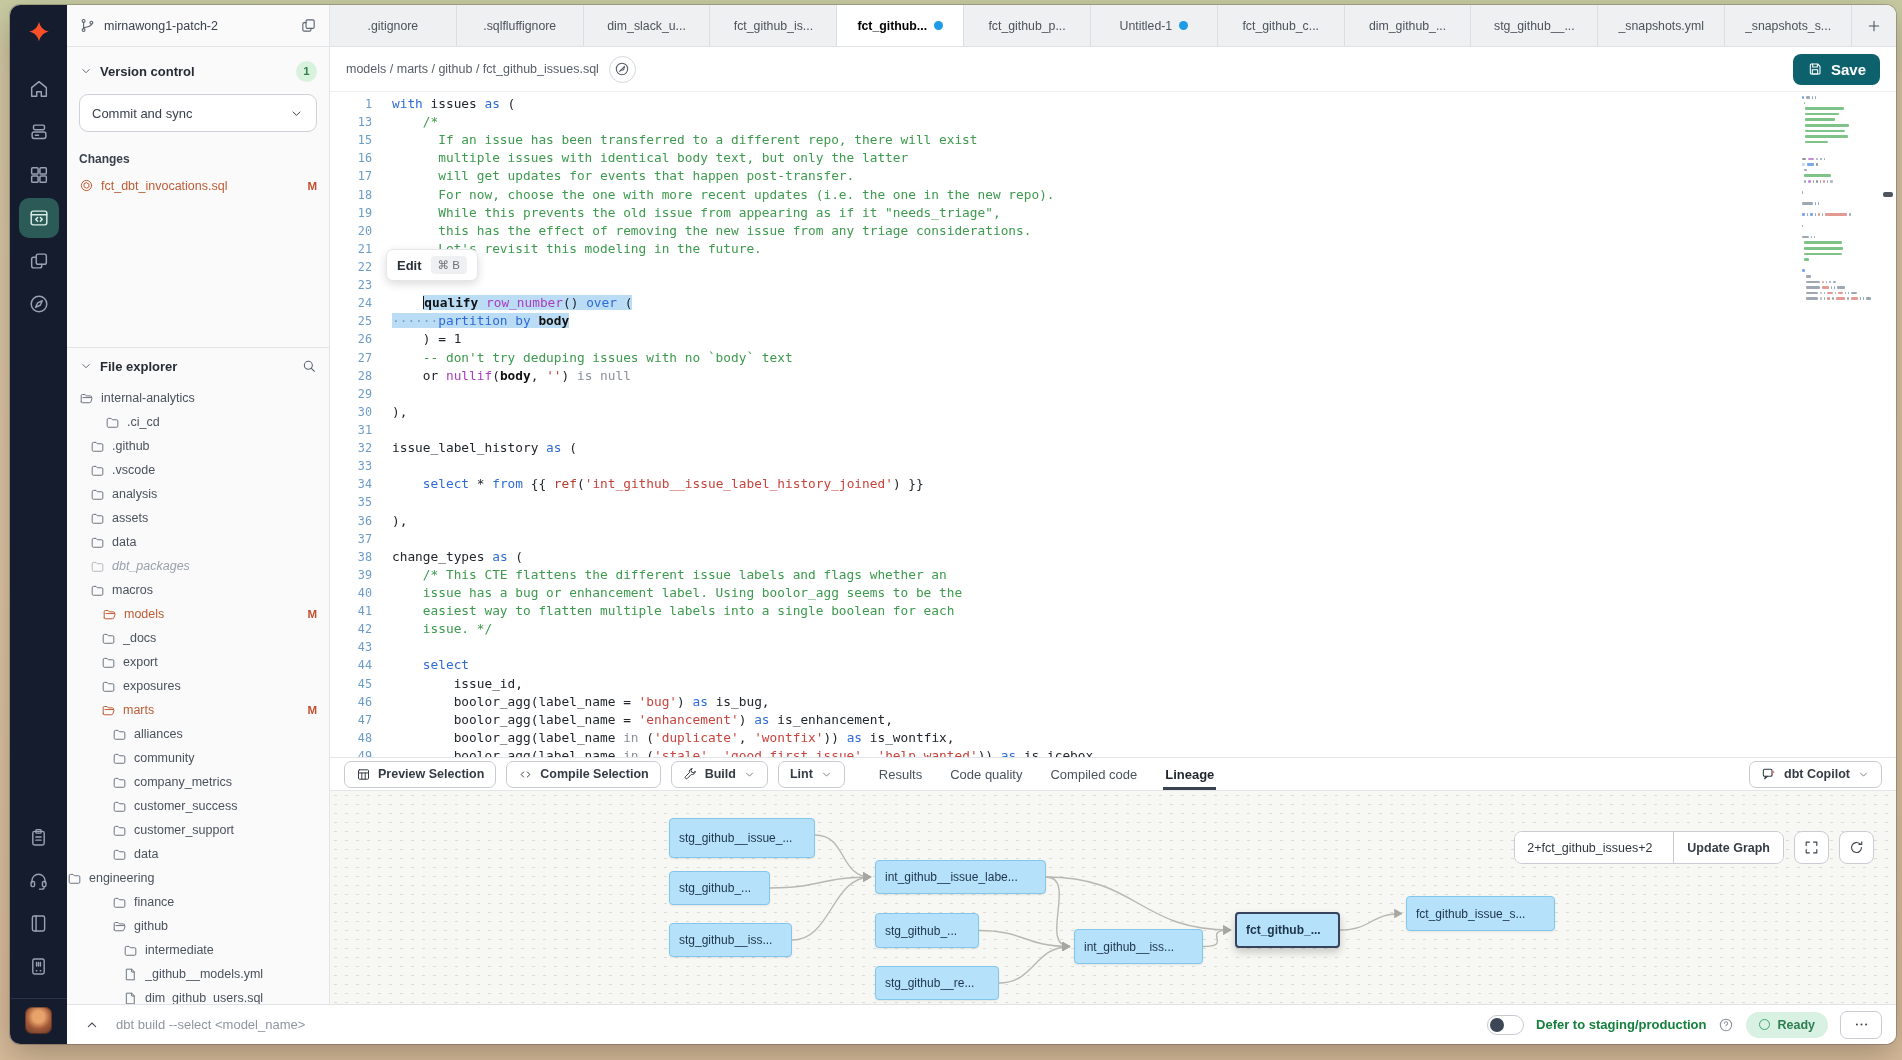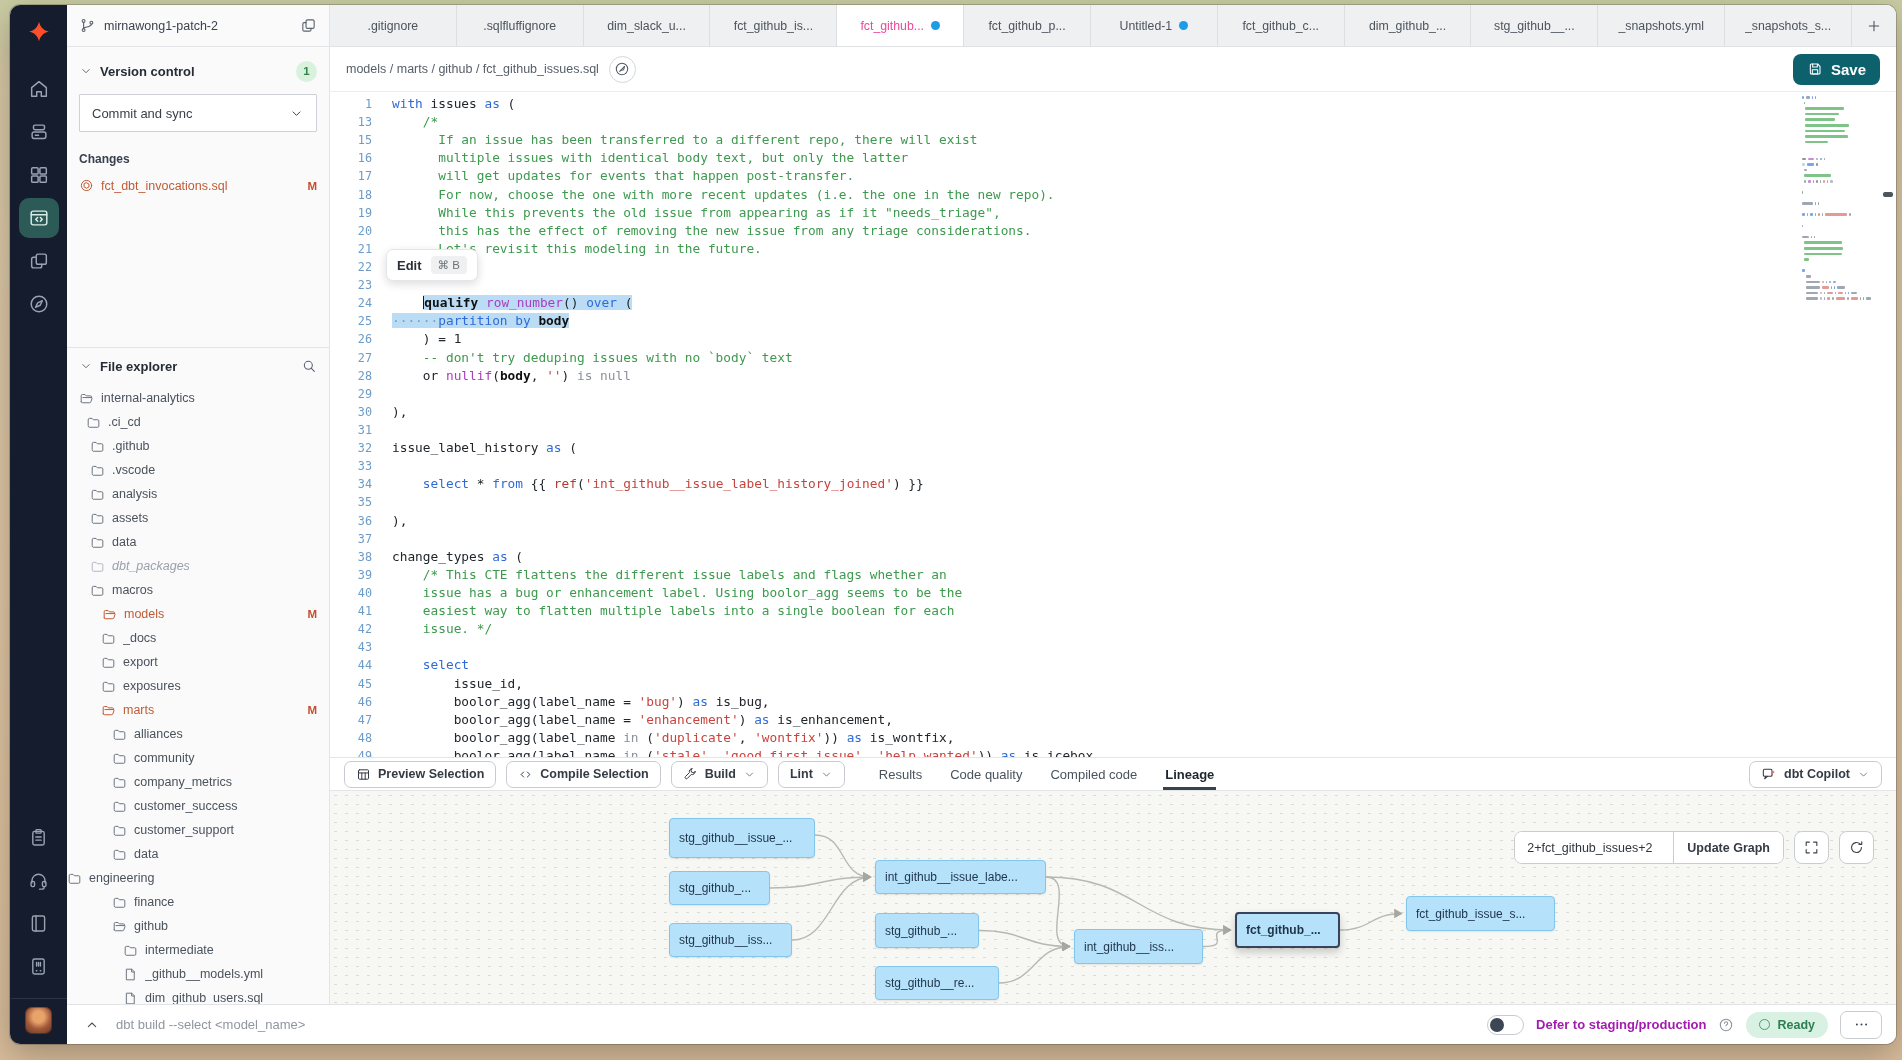--- a/index.html
+++ b/index.html
@@ -25,42 +25,42 @@
   .content-row{flex:1;display:flex;min-height:0}
 
   
   .sidebar{width:263px;flex-shrink:0;border-right:1px solid #e3e4e8;background:#fafafb;display:flex;flex-direction:column;min-height:0}
   .branch-row{height:42px;flex-shrink:0;border-bottom:1px solid #e3e4e8;display:flex;align-items:center;padding:0 12px;gap:8px;color:#5b6470}
   .branch-name{font-size:12.5px;font-weight:500;color:#3a424e;flex:1;white-space:nowrap;overflow:hidden}
   .vc-wrap{height:301px;flex-shrink:0;border-bottom:1px solid #e3e4e8;padding:10px 12px}
   .vc-header{display:flex;align-items:center;gap:7px;height:28px;color:#596270}
   .vc-title{font-size:13px;font-weight:700;color:#252c35;flex:1}
   .badge-green{min-width:21px;height:21px;border-radius:11px;background:var(--badge-green-bg,#d9f2dd);color:var(--badge-green-text,#35834a);font-size:11.5px;font-weight:700;display:flex;align-items:center;justify-content:center;padding:0 4px}
-  .commit-btn{width:100%;height:38px;border:1px solid #ced1d7;border-radius:1px;background:#fff;display:flex;align-items:center;justify-content:space-between;padding:0 12px;font-size:13px;color:#39414c;margin:9px 0 20px;color-scheme:light}
+  .commit-btn{width:100%;height:38px;border:1px solid #ced1d7;border-radius:9px;background:#fff;display:flex;align-items:center;justify-content:space-between;padding:0 12px;font-size:13px;color:#39414c;margin:9px 0 20px;color-scheme:light}
   .changes-label{font-size:12px;font-weight:700;color:#39414c;margin:6px 0 12px}
   .change-item{display:flex;align-items:center;gap:7px;font-size:12.5px;color:var(--dbt-orange,#bf5b34)}
   .change-item .lbl{flex:1;white-space:nowrap;overflow:hidden}
   .badge-m{color:var(--modified-red,#c2502e);font-weight:700;font-size:11.5px}
   .fe-header{height:36px;flex-shrink:0;display:flex;align-items:center;gap:7px;padding:0 12px;color:#596270}
   .fe-title{font-size:13px;font-weight:700;color:#252c35;flex:1}
   .fe-tree{flex:1;overflow:hidden;padding-top:2px}
   .tree-row{height:24px;display:flex;align-items:center;gap:7px;font-size:12.5px;color:#4a525c;padding-right:12px;white-space:nowrap;cursor:pointer}
   .tree-row .lbl{flex:1;overflow:hidden;text-overflow:ellipsis}
   .tree-row .ic{color:#6d7580}
   .tree-row.orange,.tree-row.orange .ic{color:var(--dbt-orange,#bf5b34)}
   .tree-row.muted{color:#9aa1ab;font-style:italic}
   .tree-row.muted .ic{color:#b3b9c0}
 
   
   .main{flex:1;display:flex;flex-direction:column;min-width:0;background:#fff}
   .tabbar{height:42px;flex-shrink:0;background:#eff0f2;display:flex;border-bottom:1px solid #e0e2e6}
   .tabs{display:flex;flex:1;min-width:0}
   .tab{flex:1 1 126px;max-width:127px;min-width:0;display:flex;align-items:center;justify-content:center;gap:7px;font-size:12.3px;color:#4b535d;border-right:1px solid #dcdee2;padding:0 10px;cursor:pointer}
   .tab span.tl{white-space:nowrap;overflow:hidden}
-  .tab.active{background:#fff;color:#ec4899;font-weight:400}
+  .tab.active{background:#fff;color:#000000;font-weight:700}
   .dot{width:9px;height:9px;border-radius:50%;background:var(--tab-dot-blue,#1d9ce5);flex-shrink:0}
   .tab-plus{width:44px;display:flex;align-items:center;justify-content:center;color:#4b535d;cursor:pointer}
 
   .crumb-row{height:45px;flex-shrink:0;border-bottom:1px solid #edeef1;display:flex;align-items:center;gap:10px;padding:0 16px}
   .crumb{font-size:12.5px;color:#565e68}
   .crumb-icon-btn{width:27px;height:27px;border:1px solid #d4d6da;border-radius:50%;display:flex;align-items:center;justify-content:center;color:#555c66;background:#fff;cursor:pointer}
   .save-btn{margin-left:auto;background:var(--accent-teal,#0d616d);color:#fff;height:31px;border-radius:8px;padding:0 14px;display:flex;align-items:center;gap:8px;font-size:15px;font-weight:700}
 
   .code-area{position:relative;flex:1;min-height:0;overflow:hidden;font-family:"DejaVu Sans Mono",monospace;font-size:12.8px;padding-top:3px}
   .cl{display:flex;height:18.12px;line-height:18.12px;white-space:pre}
@@ -99,21 +99,21 @@
   .icon-sq{width:35px;height:33px;border:1px solid #c9ccd2;border-radius:8px;background:#fff;display:flex;align-items:center;justify-content:center;color:#3d444d}
 
   
   .status-bar{height:40px;flex-shrink:0;border-top:1px solid #e2e3e7;background:#fff;display:flex;align-items:center;gap:13px;padding:0 14px}
   .caret-btn{color:#4a515a;width:22px}
   .cmd-input{flex:1;border:none;font-size:13px;color:#3a414b;min-width:0}
   .cmd-input::placeholder{color:#9096a0}
   .sb-right{display:flex;align-items:center;gap:12px;margin-left:auto}
   .toggle{width:37px;height:20px;border:1px solid #c7cad0;border-radius:12px;position:relative;background:#fff;cursor:pointer}
   .knob{position:absolute;left:2px;top:2px;width:14px;height:14px;border-radius:50%;background:#3d4654}
-  .defer-label{font-size:13px;font-weight:700;color:#a21caf}
+  .defer-label{font-size:13px;font-weight:700;color:#15803d}
   .help-ic{color:#8b929b}
   .ready-pill{background:var(--ready-green-bg,#d8f1e2);color:var(--ready-green-text,#2f7e52);border-radius:15px;height:26px;display:flex;align-items:center;gap:7px;padding:0 13px;font-size:12.5px;font-weight:700}
   .ring{width:11px;height:11px;border:1.7px solid #41a371;border-radius:50%}
   .dots-btn{width:42px;height:28px;border:1px solid #c9ccd2;border-radius:7px;display:flex;align-items:center;justify-content:center;color:#3d444d;background:#fff}
 </style>
 </head>
 <body>
 
 <div class="window">
   <aside class="rail">
@@ -267,21 +267,21 @@
         <div class="fe-tree" id="tree">
             <div class="tree-row" style="padding-left: 12px;">
               <span class="ic">
                 <svg viewBox="0 0 24 24" width="15" height="15" fill="none" stroke="currentColor" stroke-width="1.6" stroke-linecap="round" stroke-linejoin="round">
                   <path d="M3.5 17.5v-10a1.9 1.9 0 0 1 1.9-1.9h4.3l2 2.2h6.6a1.7 1.7 0 0 1 1.7 1.7v1"></path>
                   <path d="M6.3 10.5h13.5a1.1 1.1 0 0 1 1 1.5l-1.9 5.5a1.9 1.9 0 0 1-1.8 1.3H5.4a1.9 1.9 0 0 1-1.9-1.9"></path>
                 </svg>
               </span>
               <span class="lbl">internal-analytics</span>
             </div>
-            <div class="tree-row" style="padding-left: 19px;">
+            <div class="tree-row" style="padding-left: 38px;">
               <span class="ic">
                 <svg viewBox="0 0 24 24" width="15" height="15" fill="none" stroke="currentColor" stroke-width="1.6" stroke-linecap="round" stroke-linejoin="round">
                   <path d="M3.5 7.3a1.9 1.9 0 0 1 1.9-1.9h4.3l2 2.2h7a1.8 1.8 0 0 1 1.8 1.8v8.3a1.9 1.9 0 0 1-1.9 1.9H5.4a1.9 1.9 0 0 1-1.9-1.9z"></path>
                 </svg>
               </span>
               <span class="lbl">.ci_cd</span>
             </div>
             <div class="tree-row" style="padding-left: 23px;">
               <span class="ic">
                 <svg viewBox="0 0 24 24" width="15" height="15" fill="none" stroke="currentColor" stroke-width="1.6" stroke-linecap="round" stroke-linejoin="round">

